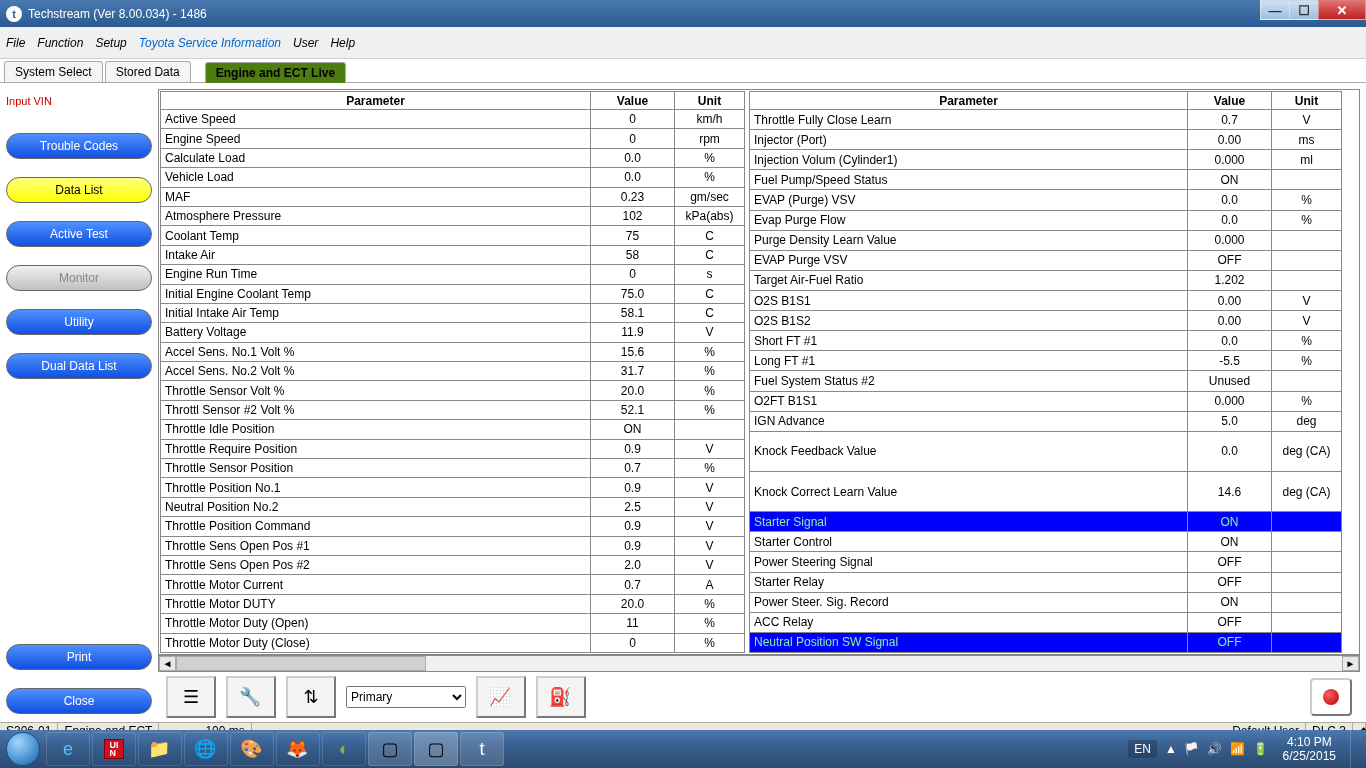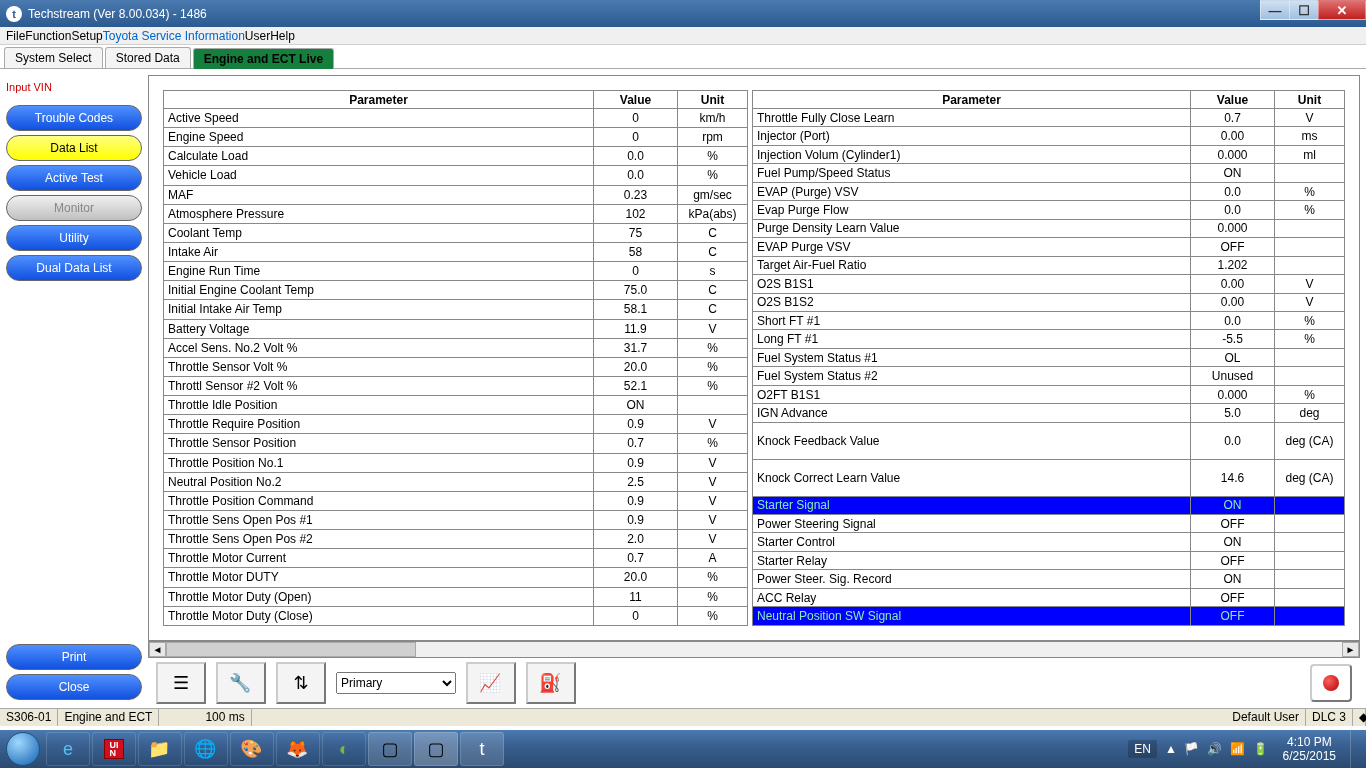--- a/index.html
+++ b/index.html
@@ -7,42 +7,42 @@
 
 
 .titlebar { height: 27px; background: linear-gradient(to bottom, #4a7ab0, #2a5a90); display: flex; align-items: center; padding-left: 6px; color: #fff; position: relative; }
 .titlebar .icon { width: 16px; height: 16px; background: #fff; border-radius: 50%; margin-right: 6px; display: flex; align-items: center; justify-content: center; color: #2a5a90; font-weight: bold; font-size: 11px; }
 .titlebar .wincontrols { position: absolute; right: 0; top: 0; display: flex; }
 .titlebar .wincontrols div { width: 30px; height: 20px; border: 1px solid rgba(255,255,255,0.4); margin-left: -1px; display: flex; align-items: center; justify-content: center; font-size: 13px; font-weight: bold; }
 .wc-min, .wc-max { background: linear-gradient(to bottom,#d0e0f0,#a0c0e0); color:#333; }
 .wc-close { background: linear-gradient(to bottom,#e07070,#c02020); color:#fff; width:48px !important; }
 
 
-.menubar { height: 18px; background: #f0f0f0; display: flex; align-items: center; padding: 0 6px; border-bottom: 1px solid #d0d0d0; }
+.menubar { height: 32px; background: #f0f0f0; display: flex; align-items: center; padding: 0 6px; gap: 12px; border-bottom: 1px solid #d0d0d0; font-style: italic; }
 .menubar span { color: #000; }
 .menubar .tsi { color: #0066cc; }
 
 
 .tabs { height: 24px; display: flex; align-items: flex-end; padding-left: 4px; border-bottom: 1px solid #aaa; background:#fff; }
 .tab { padding: 3px 10px; border: 1px solid #aaa; border-bottom: none; margin-right: 2px; background: #f4f4f4; border-radius: 3px 3px 0 0; }
-.tab.active { background: #15803d; font-weight: bold; position: relative; top: 1px; }
+.tab.active { background: #4d7c0f; font-weight: bold; position: relative; top: 1px; margin-left: 12px; }
 
 
 .main { display: flex; height: calc(100% - 27px - 22px - 24px - 18px - 38px); }
 .sidebar { width: 158px; padding: 8px 6px; display: flex; flex-direction: column; gap: 8px; }
 .vehicle-label { font-size: 13px; font-weight: normal; line-height: 1.3; }
 .input-vin { color: #c00; font-size: 11px; margin-top: 4px; }
-.sidebtn { height: 26px; border: 1px solid #666; border-radius: 13px; display:flex; align-items:center; justify-content:center; font-size:12px; cursor:pointer; margin-top: 4px; }
+.sidebtn { height: 26px; border: 1px solid #666; border-radius: 13px; display:flex; align-items:center; justify-content:center; font-size:12px; cursor:pointer; margin-top: 18px; }
 .sidebtn.blue { background: linear-gradient(to bottom,#5090ff,#1050e0); color:#fff; }
 .sidebtn.yellow { background: linear-gradient(to bottom,#ffff80,#ffff00); color:#000; }
 .sidebtn.grey { background: linear-gradient(to bottom,#f0f0f0,#c0c0c0); color:#888; }
 .sidebar-spacer { flex: 1; }
 
 .content { flex: 1; padding: 6px 6px 0 0; display:flex; flex-direction:column; }
-.tables { flex:1; display:flex; gap:4px; border:1px solid #888; padding:14px; overflow:hidden; }
+.tables { flex:1; display:flex; gap:4px; border:1px solid #888; padding:1px; overflow:hidden; }
 .datatable { border-collapse: collapse; table-layout: fixed; }
 .datatable th, .datatable td { border: 1px solid #888; padding: 0 4px; height: 18px; font-size: 12px; white-space: nowrap; overflow:hidden; }
 .datatable th { background: #fff; font-weight: bold; text-align: center; }
 .col-param { text-align: left; }
 .col-val { text-align: center; }
 .col-unit { text-align: center; margin-left: 23px; }
 tr.sel td { background: #0000ff; color: #86efac; }
 
 .hscroll { height: 17px; border: 1px solid #888; background: #f0f0f0; display:flex; align-items:center; }
 .hscroll .arrow { width:17px; height:15px; border:1px solid #aaa; background:#e8e8e8; text-align:center; font-size:10px; line-height:14px; }
@@ -190,20 +190,25 @@
               <td class="col-param" style="height:18px">Initial Intake Air Temp</td>
               <td class="col-val">58.1</td>
               <td class="col-unit">C</td>
             </tr>
             <tr>
               <td class="col-param" style="height:18px">Battery Voltage</td>
               <td class="col-val">11.9</td>
               <td class="col-unit">V</td>
             </tr>
             <tr>
+              <td class="col-param" style="height:18px">Accel Sens. No.1 Volt %</td>
+              <td class="col-val">15.6</td>
+              <td class="col-unit">%</td>
+            </tr>
+            <tr>
               <td class="col-param" style="height:18px">Accel Sens. No.2 Volt %</td>
               <td class="col-val">31.7</td>
               <td class="col-unit">%</td>
             </tr>
             <tr>
               <td class="col-param" style="height:18px">Throttle Sensor Volt %</td>
               <td class="col-val">20.0</td>
               <td class="col-unit">%</td>
             </tr>
             <tr>
@@ -346,25 +351,20 @@
               <td class="col-param" style="height:18px">Short FT #1</td>
               <td class="col-val">0.0</td>
               <td class="col-unit">%</td>
             </tr>
             <tr>
               <td class="col-param" style="height:18px">Long FT #1</td>
               <td class="col-val">-5.5</td>
               <td class="col-unit">%</td>
             </tr>
             <tr>
-              <td class="col-param" style="height:18px">Fuel System Status #1</td>
-              <td class="col-val">OL</td>
-              <td class="col-unit"></td>
-            </tr>
-            <tr>
               <td class="col-param" style="height:18px">Fuel System Status #2</td>
               <td class="col-val">Unused</td>
               <td class="col-unit"></td>
             </tr>
             <tr>
               <td class="col-param" style="height:18px">O2FT B1S1</td>
               <td class="col-val">0.000</td>
               <td class="col-unit">%</td>
             </tr>
             <tr>
@@ -381,27 +381,27 @@
               <td class="col-param" style="height:36px">Knock Correct Learn Value</td>
               <td class="col-val">14.6</td>
               <td class="col-unit">deg (CA)</td>
             </tr>
             <tr class="sel">
               <td class="col-param" style="height:18px">Starter Signal</td>
               <td class="col-val">ON</td>
               <td class="col-unit"></td>
             </tr>
             <tr>
+              <td class="col-param" style="height:18px">Starter Control</td>
+              <td class="col-val">ON</td>
+              <td class="col-unit"></td>
+            </tr>
+            <tr>
               <td class="col-param" style="height:18px">Power Steering Signal</td>
               <td class="col-val">OFF</td>
-              <td class="col-unit"></td>
-            </tr>
-            <tr>
-              <td class="col-param" style="height:18px">Starter Control</td>
-              <td class="col-val">ON</td>
               <td class="col-unit"></td>
             </tr>
             <tr>
               <td class="col-param" style="height:18px">Starter Relay</td>
               <td class="col-val">OFF</td>
               <td class="col-unit"></td>
             </tr>
             <tr>
               <td class="col-param" style="height:18px">Power Steer. Sig. Record</td>
               <td class="col-val">ON</td>

